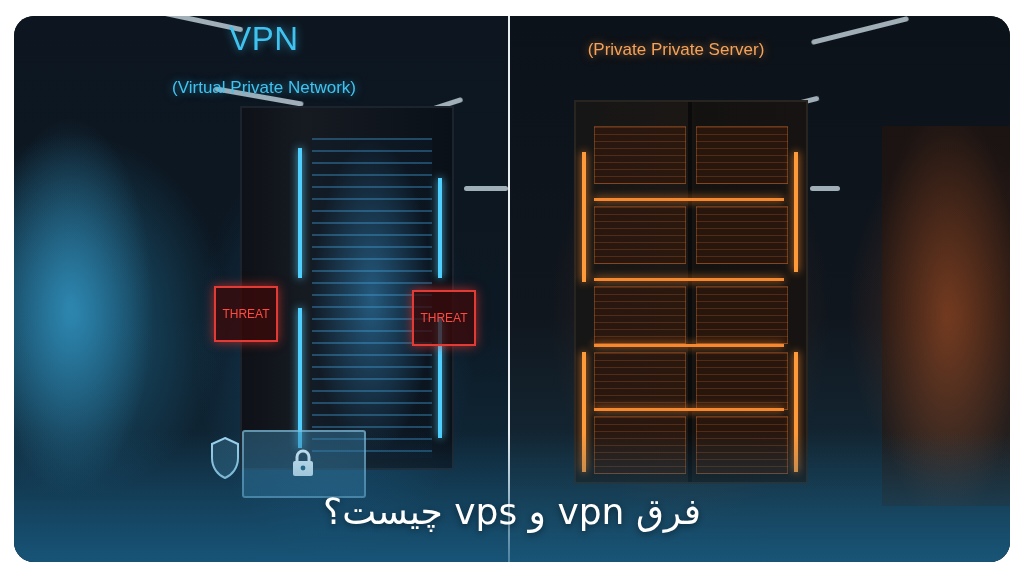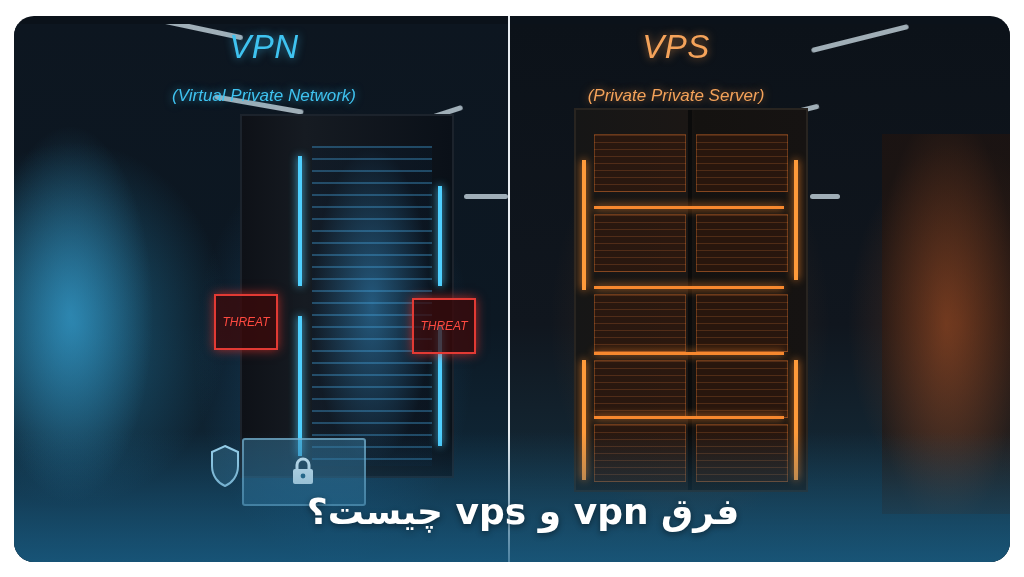--- a/index.html
+++ b/index.html
@@ -1,21 +1,21 @@
 <!DOCTYPE html>
 <html><head>
 <meta charset="utf-8">
 <style>
   html, body { margin:0; padding:0; background:#ffffff; }
   body { width:1024px; height:577px; position:relative; overflow:hidden; font-family:"Liberation Sans", sans-serif; }
   .card {
     position:absolute; left:14px; top:16px; width:996px; height:546px;
     border-radius:20px; overflow:hidden; background:#0b121a;
   }
-  .half { position:absolute; top:8px; height:100%; overflow:hidden;font-style:italic; }
+  .half { position:absolute; top:0; height:100%; overflow:hidden; }
   .half.left { left:0; width:494px;
     background:
       radial-gradient(ellipse 220px 260px at 60px 300px, rgba(40,150,200,.55), transparent 70%),
       radial-gradient(ellipse 200px 300px at 320px 330px, rgba(40,140,210,.35), transparent 70%),
       linear-gradient(180deg, #0d1620 0%, #0c1823 55%, #123246 100%);
   }
   .half.right { left:496px; width:500px;
     background:
       radial-gradient(ellipse 160px 260px at 450px 300px, rgba(190,90,40,.35), transparent 70%),
       radial-gradient(ellipse 200px 300px at 180px 300px, rgba(200,100,30,.22), transparent 70%),
@@ -60,23 +60,22 @@
     background:
       repeating-linear-gradient(180deg, rgba(240,130,60,.20) 0 1px, transparent 1px 7px),
       rgba(50,25,12,.65); }
   .vps-sep { position:absolute; height:3px; background:#f7882e; box-shadow:0 0 8px #ff8a2a; }
   .vps-bar { position:absolute; width:4px; background:#ff9a3a; box-shadow:0 0 8px #ff8a2a; }
   .right-rack { position:absolute; left:372px; top:110px; width:128px; height:380px;
     background:radial-gradient(ellipse at 50% 50%, rgba(150,70,30,.55), rgba(40,20,10,.5) 80%); }
 
   .title {
     position:absolute; left:0; width:996px; bottom:30px; text-align:center; direction:rtl;
-    color:#ffffff; font-size:36px; font-weight:bold; font-family:"DejaVu Sans", sans-serif;
+    color:#ffffff; font-size:36px; font-weight:normal; font-family:"DejaVu Sans", sans-serif;
     text-shadow:0 2px 6px rgba(0,0,0,.45);
-    padding-left:11px;
   }
   .bottom-fade { position:absolute; left:0; bottom:0; width:996px; height:130px;
     background:linear-gradient(180deg, rgba(20,70,100,0) 0%, rgba(25,95,135,.75) 100%); }
 </style>
 </head>
 <body>
 
 <div class="card">
 
   <div class="half left">
@@ -117,21 +116,20 @@
 
   <div class="divider"></div>
 
   <div class="half right">
     <div class="right-rack"></div>
     <div class="ceil" style="left:300px;top:12px;width:100px;transform:rotate(-14deg);"></div>
     <div class="ceil" style="left:240px;top:88px;width:70px;transform:rotate(-14deg);"></div>
     <div class="ceil" style="left:300px;top:170px;width:30px;"></div>
 
     <div class="heading">
-      <div class="h-main">VPS</div>
       <div class="h-sub">(Private Private Server)</div>
     </div>
 
     <div class="rack-vps">
       <div class="seam"></div>
       <div class="vps-panel" style="left:18px;top:24px;width:90px;"></div>
       <div class="vps-panel" style="left:120px;top:24px;width:90px;"></div>
       <div class="vps-sep" style="left:18px;top:96px;width:190px;"></div>
       <div class="vps-panel" style="left:18px;top:104px;width:90px;"></div>
       <div class="vps-panel" style="left:120px;top:104px;width:90px;"></div>

